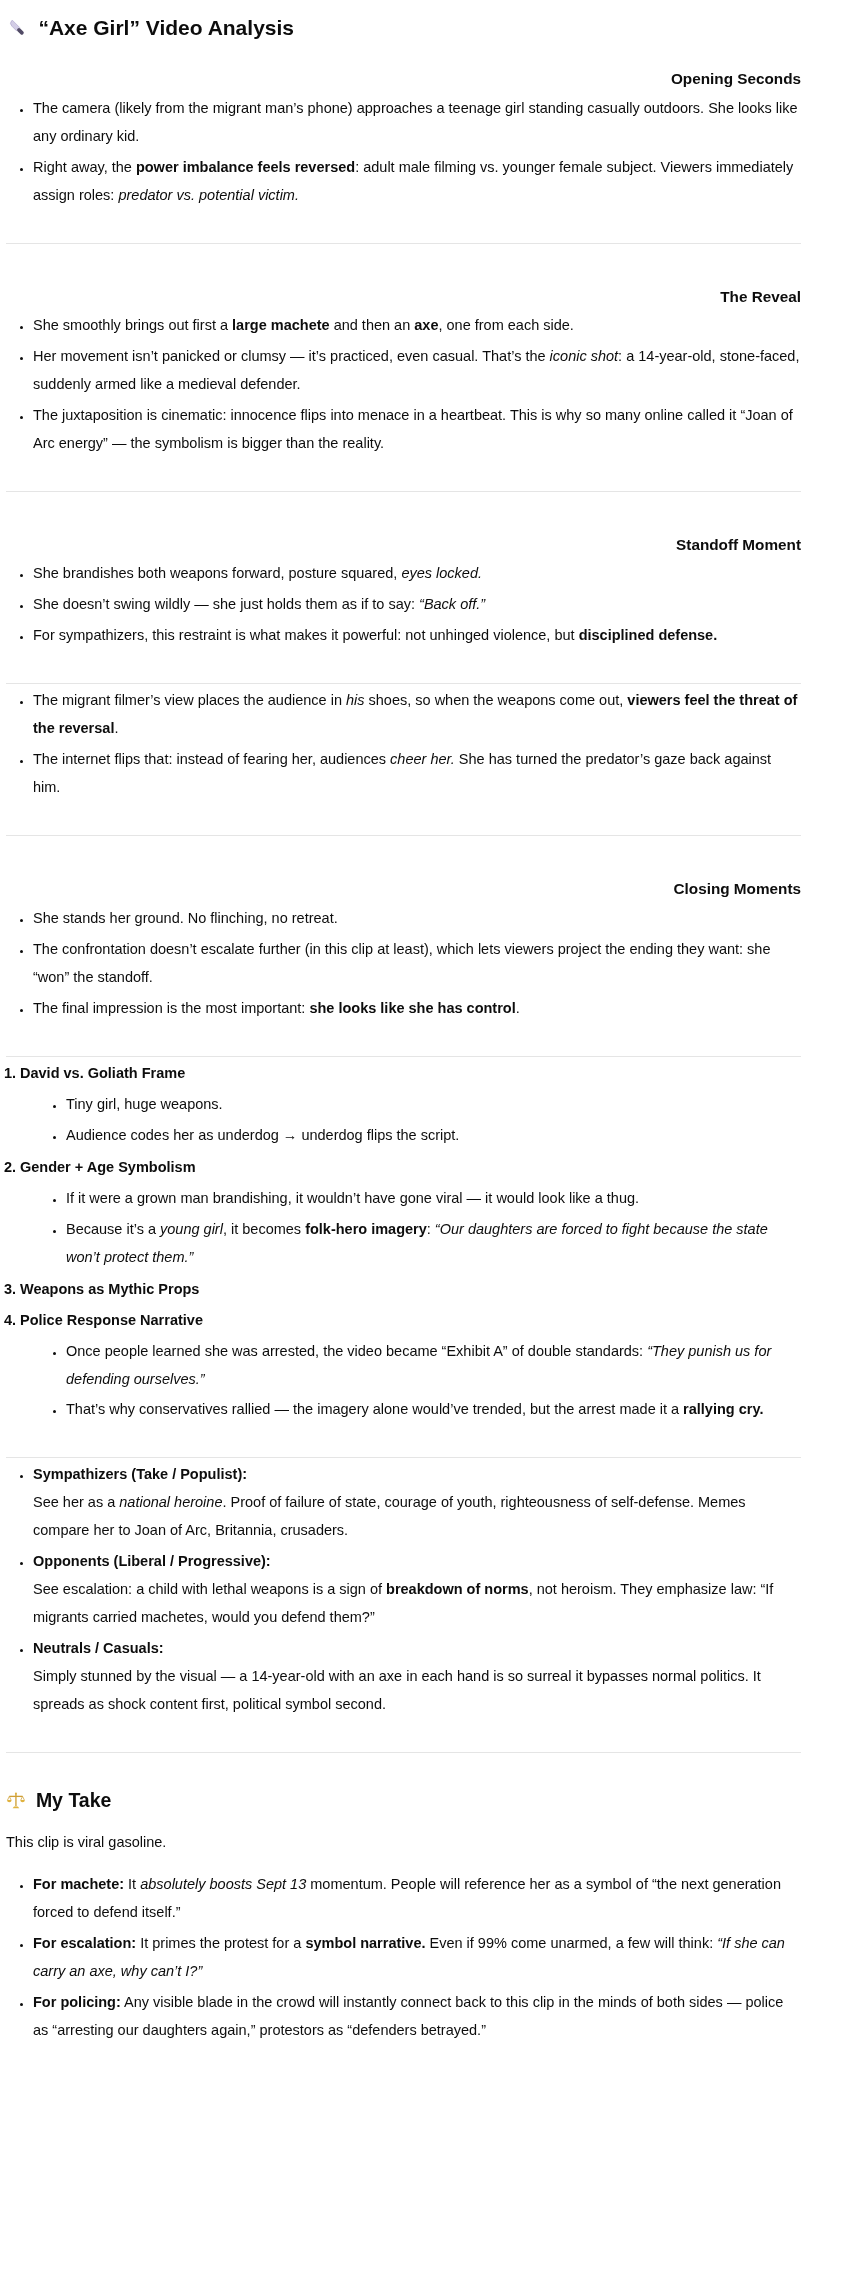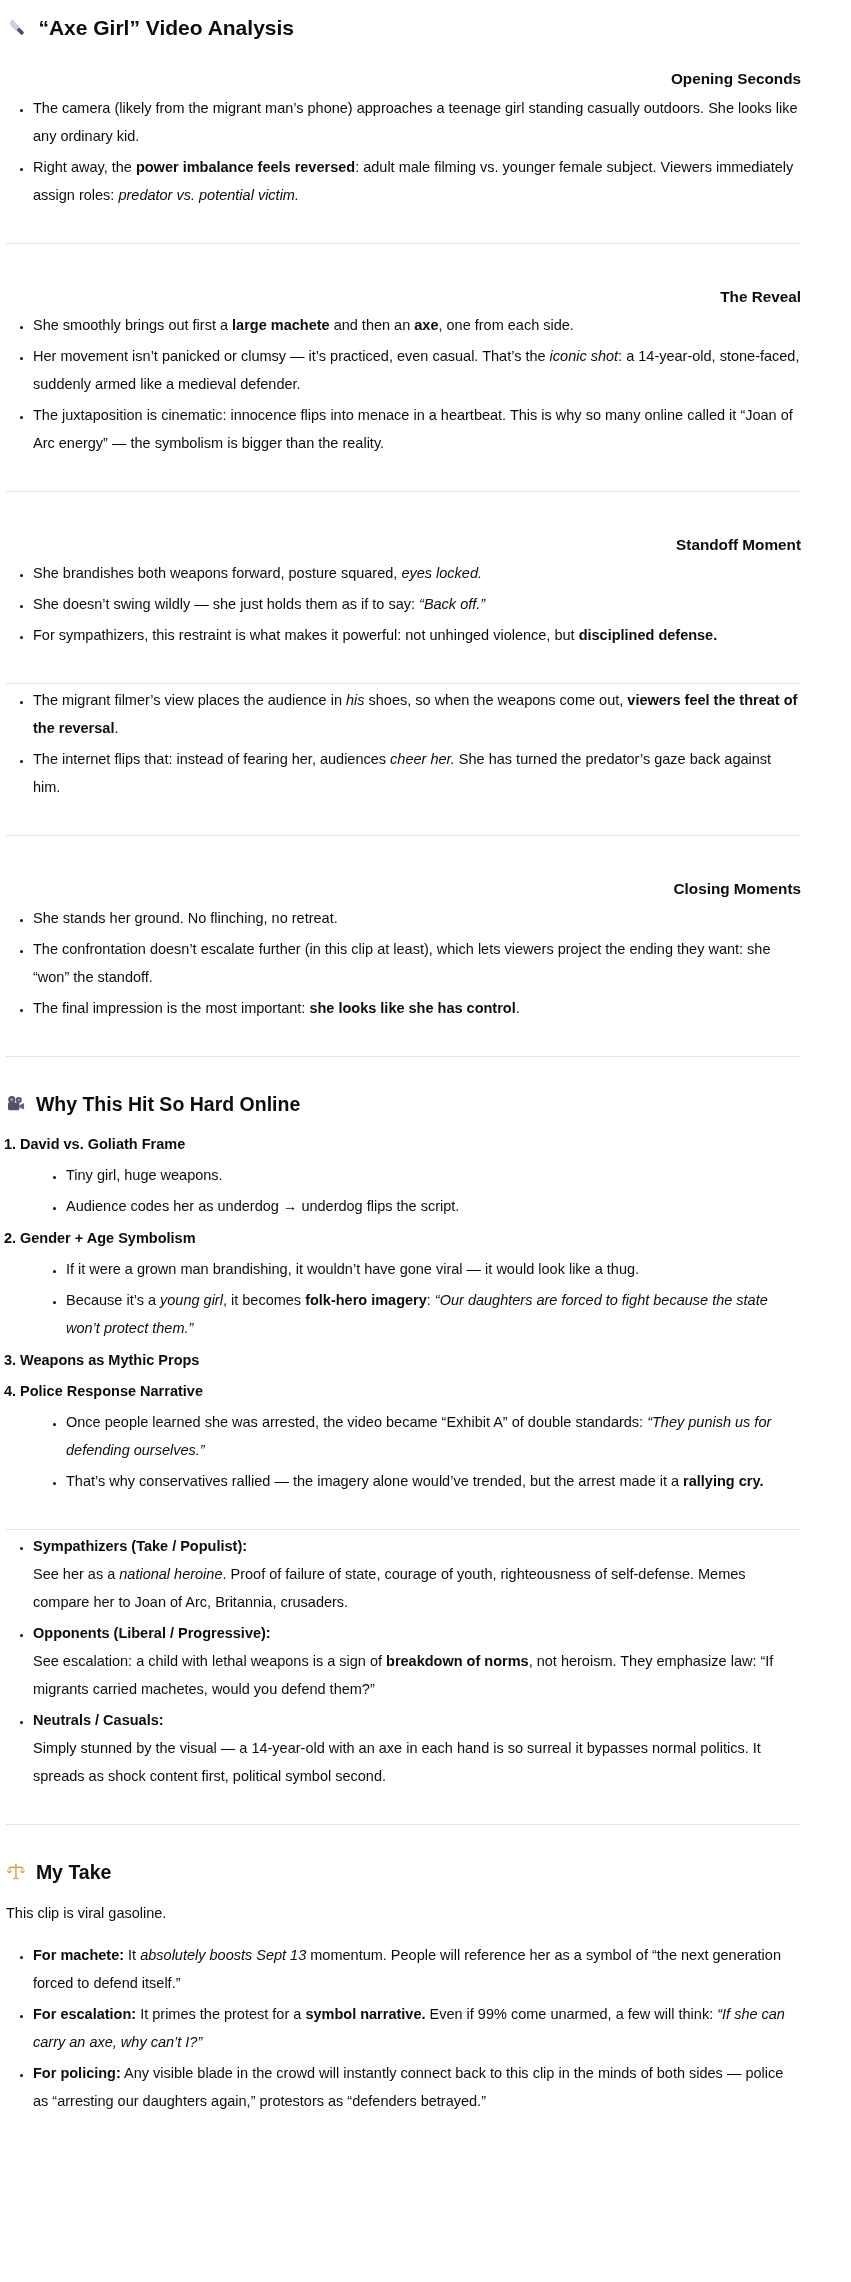--- a/index.html
+++ b/index.html
@@ -68,33 +68,20 @@
       <li><span>The internet flips that: instead of fearing her, audiences <em>cheer her.</em> She has turned the predator’s gaze back against him.</span></li>
     </ul>
     <hr>
     <h3><span>Closing Moments</span></h3>
     <ul>
       <li><span>She stands her ground. No flinching, no retreat.</span></li>
       <li><span>The confrontation doesn’t escalate further (in this clip at least), which lets viewers project the ending they want: she “won” the standoff.</span></li>
       <li><span>The final impression is the most important: <strong>she looks like she has control</strong>.</span></li>
     </ul>
     <hr>
-    <h2>
-      <span class="emoji">
-        <svg viewBox="0 0 24 24">
-          <circle cx="7" cy="6.8" r="4.3" fill="#564e6b"></circle>
-          <circle cx="7" cy="6.8" r="1.9" fill="#9a91b3"></circle>
-          <circle cx="15.4" cy="7.2" r="3.7" fill="#564e6b"></circle>
-          <circle cx="15.4" cy="7.2" r="1.6" fill="#9a91b3"></circle>
-          <rect x="2.4" y="10.4" width="13.8" height="9.2" rx="1.7" fill="#564e6b"></rect>
-          <polygon points="16.2,13.6 21.8,11 21.8,18.8 16.2,16.2" fill="#6a6180"></polygon>
-        </svg>
-      </span>
-      <span>Why This Hit So Hard Online</span>
-    </h2>
     <ol>
       <li><span><strong>David vs. Goliath Frame</strong></span><ul>
           <li><span>Tiny girl, huge weapons.</span></li>
           <li><span>Audience codes her as underdog → underdog flips the script.</span></li>
         </ul></li>
       <li><span><strong>Gender + Age Symbolism</strong></span><ul>
           <li><span>If it were a grown man brandishing, it wouldn’t have gone viral — it would look like a thug.</span></li>
           <li><span>Because it’s a <em>young girl</em>, it becomes <strong>folk-hero imagery</strong>: <em>“Our daughters are forced to fight because the state won’t protect them.”</em></span></li>
         </ul></li>
       <li><span><strong>Weapons as Mythic Props</strong></span></li>

